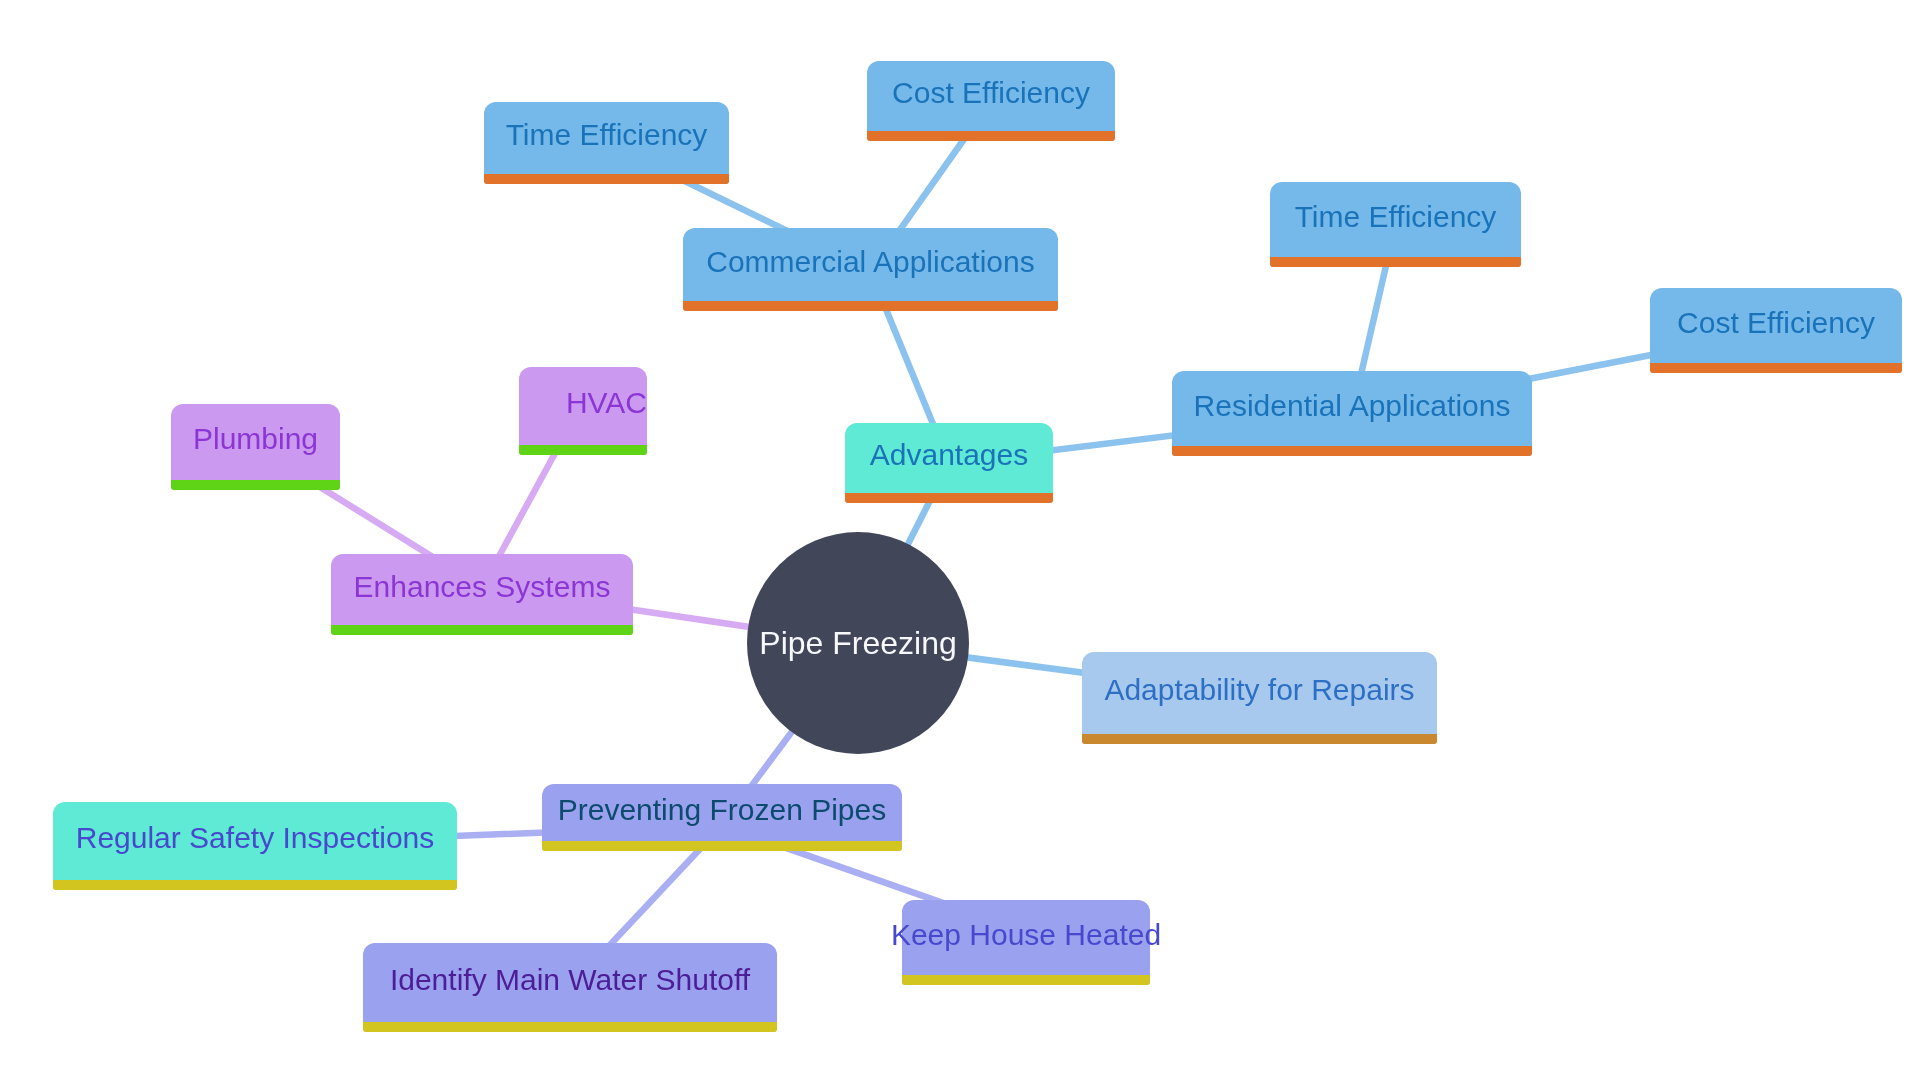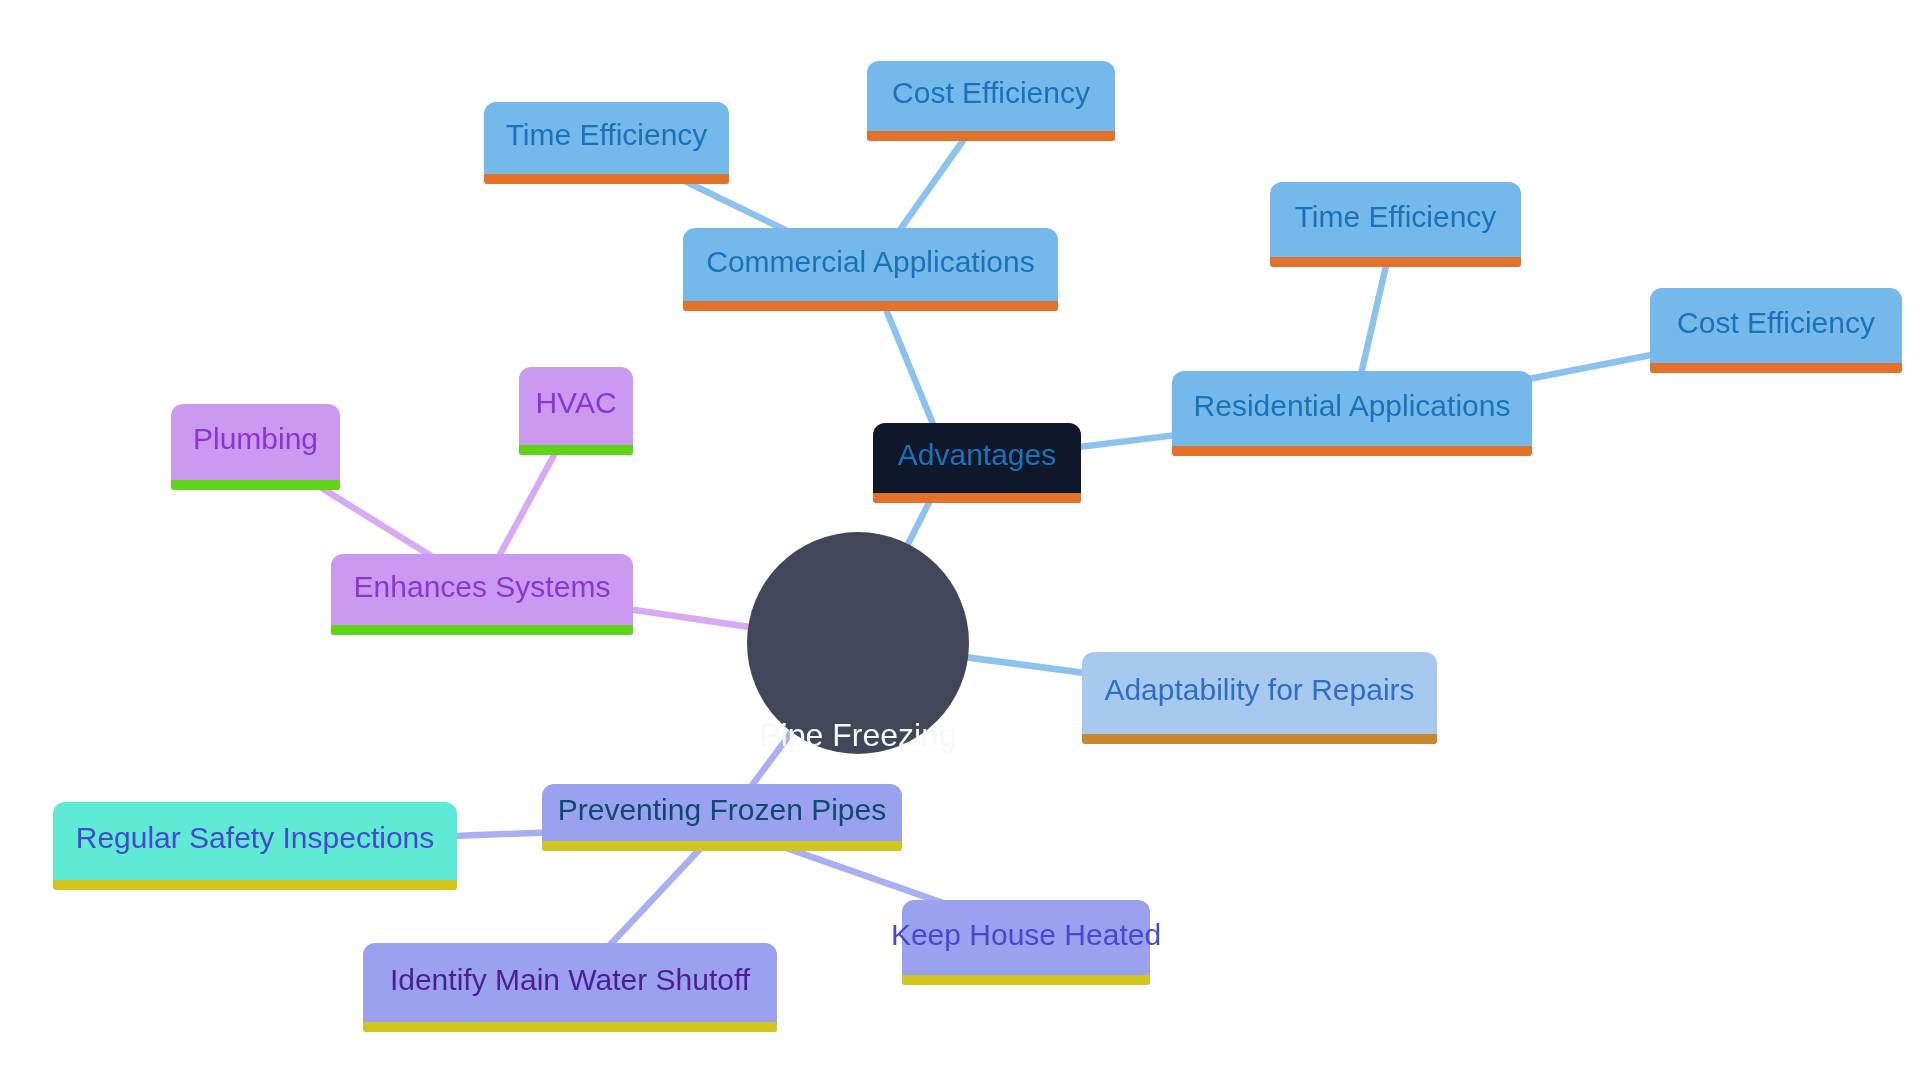--- a/index.html
+++ b/index.html
@@ -43,21 +43,21 @@
     right: 0;
     bottom: 0;
     height: 10px;
     border-radius: 0 0 3px 3px;
   }
   #center-node {
     position: absolute;
     z-index: 2;
     border-radius: 50%;
     display: flex;
-    align-items: flex-end;
+    align-items: center;
     justify-content: center;
     font-size: 32px;
   }
 </style>
 </head>
 <body>
 
 <div id="canvas" style="width: 1920px; height: 1080px;">
   <svg id="edge-svg" width="1920" height="1080">
       <line x1="858" y1="643" x2="949" y2="463" stroke="#8cc2ee" stroke-width="6.5" stroke-linecap="round"></line>
@@ -85,21 +85,21 @@
         <div class="node-bar" style="background: rgb(226, 113, 42);"></div>
       </div>
       <div class="node" style="left: 867px; top: 61px; width: 248px; height: 80px; background: rgb(116, 185, 234); color: rgb(26, 115, 185);">
         <span class="node-label">Cost Efficiency</span>
         <div class="node-bar" style="background: rgb(226, 113, 42);"></div>
       </div>
       <div class="node" style="left: 683px; top: 228px; width: 375px; height: 83px; background: rgb(116, 185, 234); color: rgb(26, 115, 185);">
         <span class="node-label">Commercial Applications</span>
         <div class="node-bar" style="background: rgb(226, 113, 42);"></div>
       </div>
-      <div class="node" style="left: 845px; top: 423px; width: 208px; height: 80px; background: #0f172a; color: rgb(26, 115, 185); margin-left: 28px;">
+      <div class="node" style="left: 845px; top: 423px; width: 208px; height: 80px; background: #5eead4; color: rgb(26, 115, 185);">
         <span class="node-label">Advantages</span>
         <div class="node-bar" style="background: rgb(226, 113, 42);"></div>
       </div>
       <div class="node" style="left: 1270px; top: 182px; width: 251px; height: 85px; background: rgb(116, 185, 234); color: rgb(26, 115, 185);">
         <span class="node-label">Time Efficiency</span>
         <div class="node-bar" style="background: rgb(226, 113, 42);"></div>
       </div>
       <div class="node" style="left: 1172px; top: 371px; width: 360px; height: 85px; background: rgb(116, 185, 234); color: rgb(26, 115, 185);">
         <span class="node-label">Residential Applications</span>
         <div class="node-bar" style="background: rgb(226, 113, 42);"></div>
@@ -109,21 +109,21 @@
         <div class="node-bar" style="background: rgb(226, 113, 42);"></div>
       </div>
       <div class="node" style="left: 1082px; top: 652px; width: 355px; height: 92px; background: rgb(167, 201, 237); color: rgb(45, 111, 196);">
         <span class="node-label">Adaptability for Repairs</span>
         <div class="node-bar" style="background: rgb(201, 135, 46);"></div>
       </div>
       <div class="node" style="left: 171px; top: 404px; width: 169px; height: 86px; background: rgb(203, 154, 240); color: rgb(138, 53, 212);">
         <span class="node-label">Plumbing</span>
         <div class="node-bar" style="background: rgb(95, 211, 21);"></div>
       </div>
-      <div class="node" style="left: 519px; top: 367px; width: 114px; height: 88px; background: rgb(203, 154, 240); color: rgb(138, 53, 212);">
+      <div class="node" style="left: 519px; top: 367px; width: 128px; height: 88px; background: rgb(203, 154, 240); color: rgb(138, 53, 212); justify-content: flex-end;">
         <span class="node-label">HVAC</span>
         <div class="node-bar" style="background: rgb(95, 211, 21);"></div>
       </div>
       <div class="node" style="left: 331px; top: 547px; width: 302px; height: 81px; background: rgb(203, 154, 240); color: rgb(138, 53, 212); margin-top: 7px;">
         <span class="node-label">Enhances Systems</span>
         <div class="node-bar" style="background: rgb(95, 211, 21);"></div>
       </div>
       <div class="node" style="left: 542px; top: 784px; width: 360px; height: 67px; background: rgb(154, 161, 239); color: #0c4a6e;">
         <span class="node-label">Preventing Frozen Pipes</span>
         <div class="node-bar" style="background: rgb(211, 197, 31);"></div>

